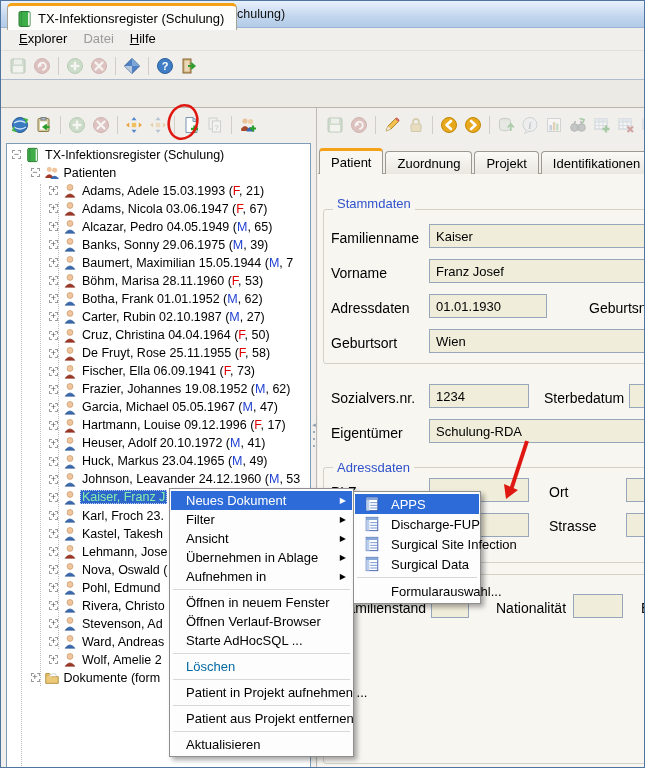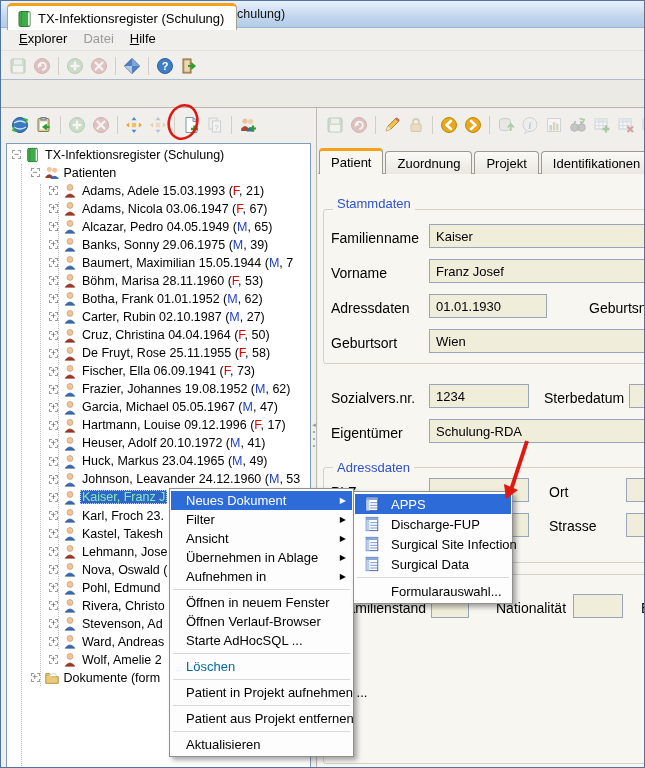--- a/index.html
+++ b/index.html
@@ -726,21 +726,21 @@
       <div class="citem">Starte AdHocSQL ...</div>
       <div class="csep"></div>
       <div class="citem cdis">Löschen</div>
       <div class="csep"></div>
       <div class="citem">Patient in Projekt aufnehmen ...</div>
       <div class="csep"></div>
       <div class="citem">Patient aus Projekt entfernen</div>
       <div class="csep"></div>
       <div class="citem">Aktualisieren</div>
     </div>
-  <div class="cmenu" id="submenu" style="left:352px;top:490px;width:160px;">
+  <div class="cmenu" id="submenu" style="left:352px;top:490px;width:128px;">
       <div class="citem hl"><span class="micn">
           <svg viewBox="0 0 18 18" width="16" height="16">
             <rect x="2.5" y="1.5" width="13" height="15" fill="#fff" stroke="#3858a8"></rect>
             <rect x="2.5" y="1.5" width="13" height="3" fill="#88a8d8"></rect>
             <rect x="2.5" y="4.5" width="3.5" height="12" fill="#b8ccec"></rect>
             <path d="M7 7.5 h8.5 M7 10.5 h8.5 M7 13.5 h8.5" stroke="#6888c8" stroke-width="1"></path>
           </svg>
         </span>APPS</div>
       <div class="citem"><span class="micn">
           <svg viewBox="0 0 18 18" width="16" height="16">

